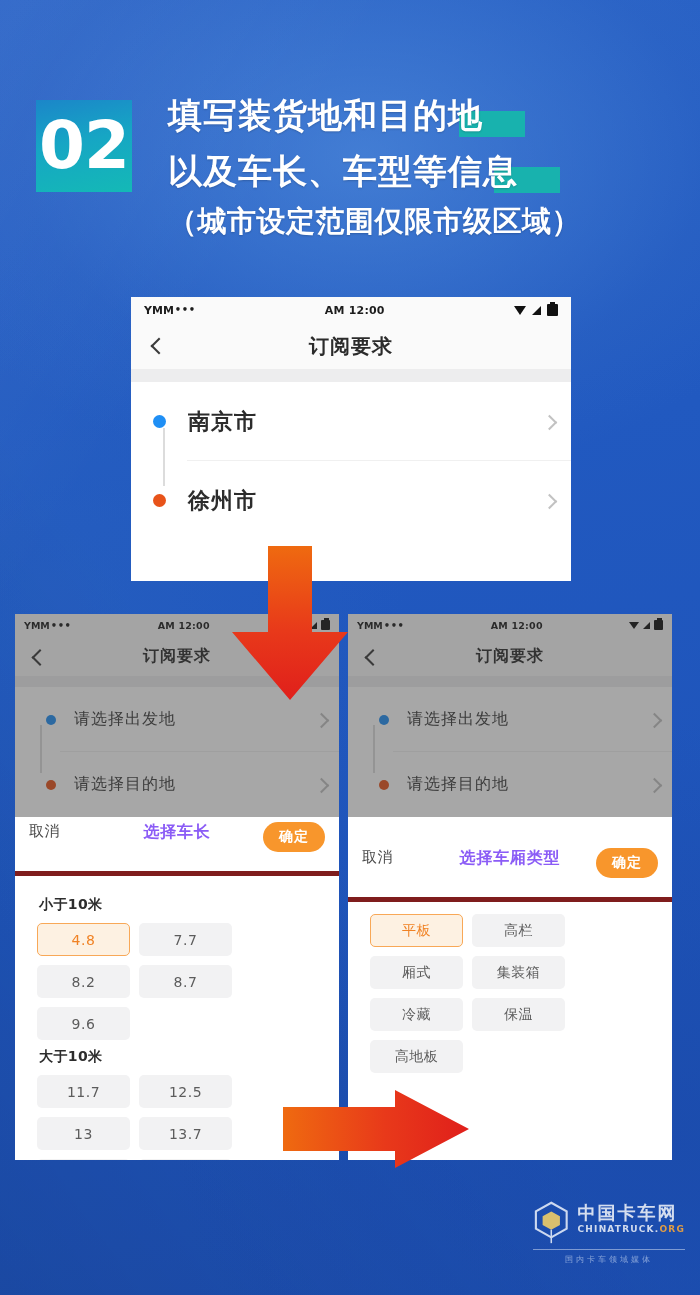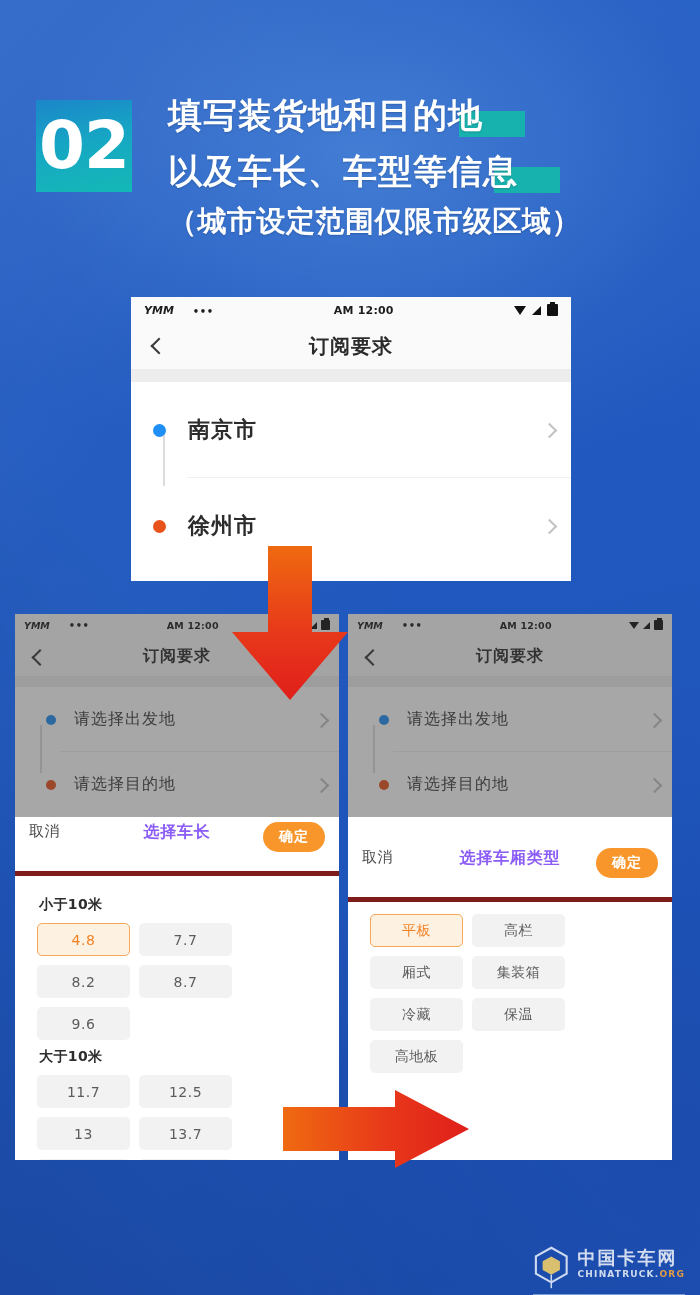--- a/index.html
+++ b/index.html
@@ -112,21 +112,21 @@
     display: flex;
     align-items: center;
     height: 26px;
     padding: 0 13px;
     background: #fafafa;
     font-size: 11px;
     font-weight: 700;
     color: #1d1d1d;
   }
   .phone-small .statusbar { height: 22px; font-size: 9.5px; padding: 0 9px; }
-  .sb-left { display: flex; align-items: flex-end; gap: 19px; font-style: italic; }
+  .sb-left { display: flex; align-items: flex-start; gap: 1px; }
   .sb-dots { letter-spacing: 0.5px; font-size: 10px; }
   .sb-center { flex: 1; text-align: center; letter-spacing: 0.2px; }
   .sb-right { display: flex; align-items: center; gap: 6px; }
   .phone-small .sb-right { gap: 4px; }
   .ic-wifi {
     width: 0; height: 0;
     border-left: 6px solid transparent;
     border-right: 6px solid transparent;
     border-top: 9px solid #111;
   }
@@ -197,21 +197,21 @@
   .route-line {
     position: absolute;
     left: 32px; top: 46px;
     width: 2px; height: 58px;
     background: #dcdcdc;
   }
   .phone-small .route-line { left: 25px; top: 38px; height: 48px; }
   .route-row {
     display: flex;
     align-items: center;
-    height: 96px;
+    height: 79px;
     padding: 0 16px 0 22px;
     position: relative;
   }
   .phone-small .route-row { height: 65px; padding: 0 12px 0 31px; }
   .route-dot {
     width: 13px; height: 13px;
     border-radius: 50%;
     flex: none;
     margin-right: 22px;
     z-index: 2;
@@ -347,21 +347,21 @@
   }
 
   
   #watermark {
     position: absolute;
     left: 533px; top: 1200px;
     width: 152px; height: 68px;
     z-index: 30;
     opacity: 0.93;
   }
-  #wm-row { display: flex; align-items: flex-start; gap: 8px; margin-top: 45px; }
+  #wm-row { display: flex; align-items: flex-start; gap: 8px; }
   #wm-textcol { padding-top: 4px; }
   #wm-cn {
     font-size: 18px;
     font-weight: 700;
     color: #e2e8f4;
     letter-spacing: 2px;
     line-height: 1;
     white-space: nowrap;
   }
   #wm-en {

